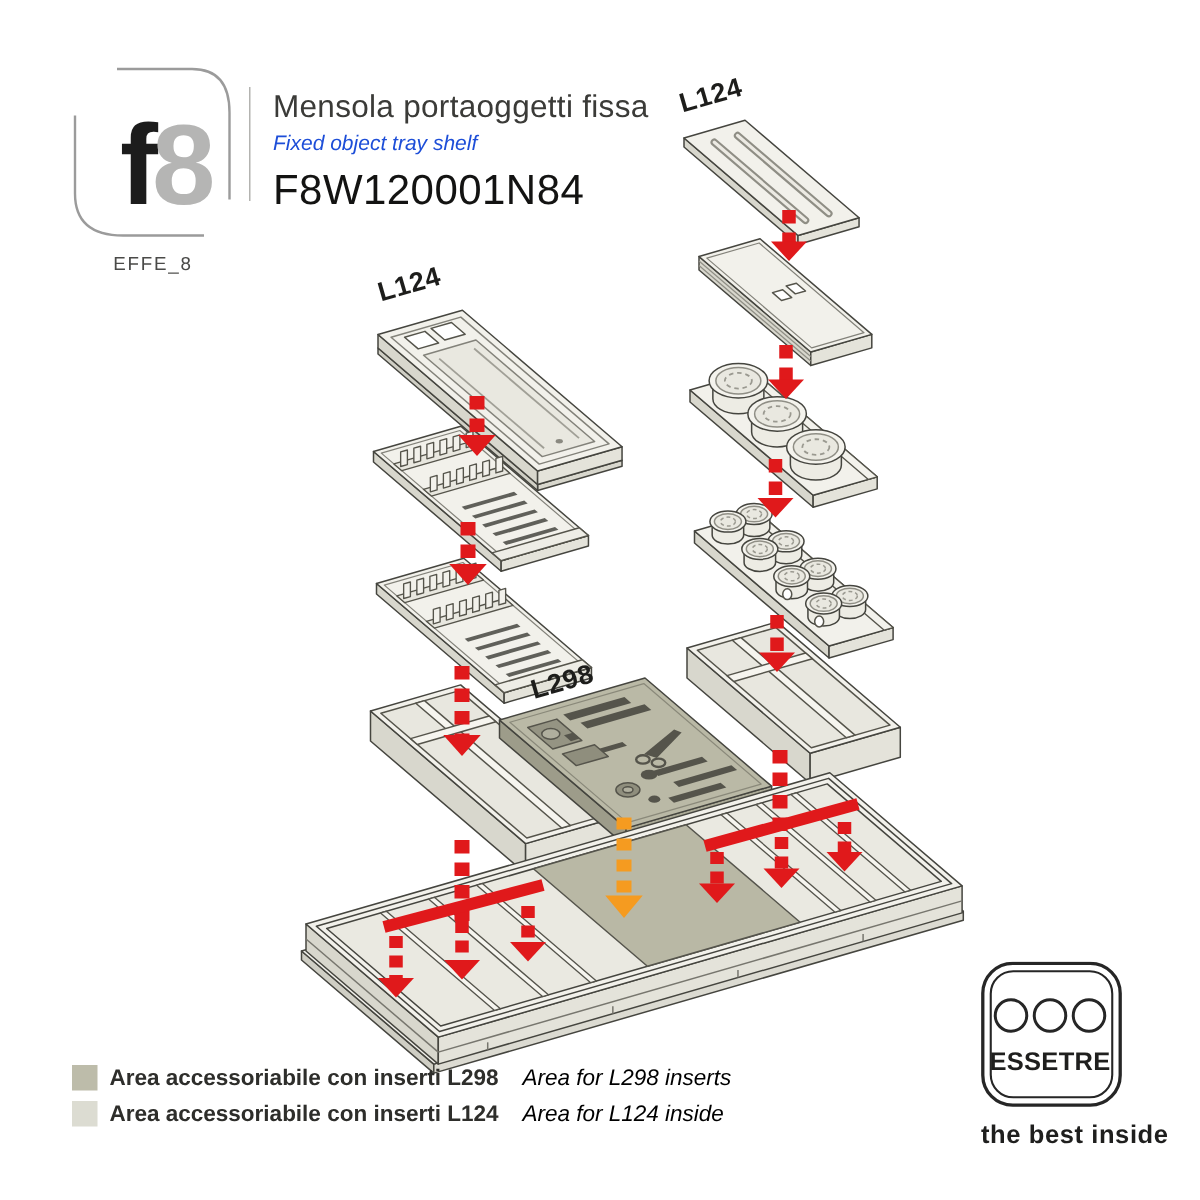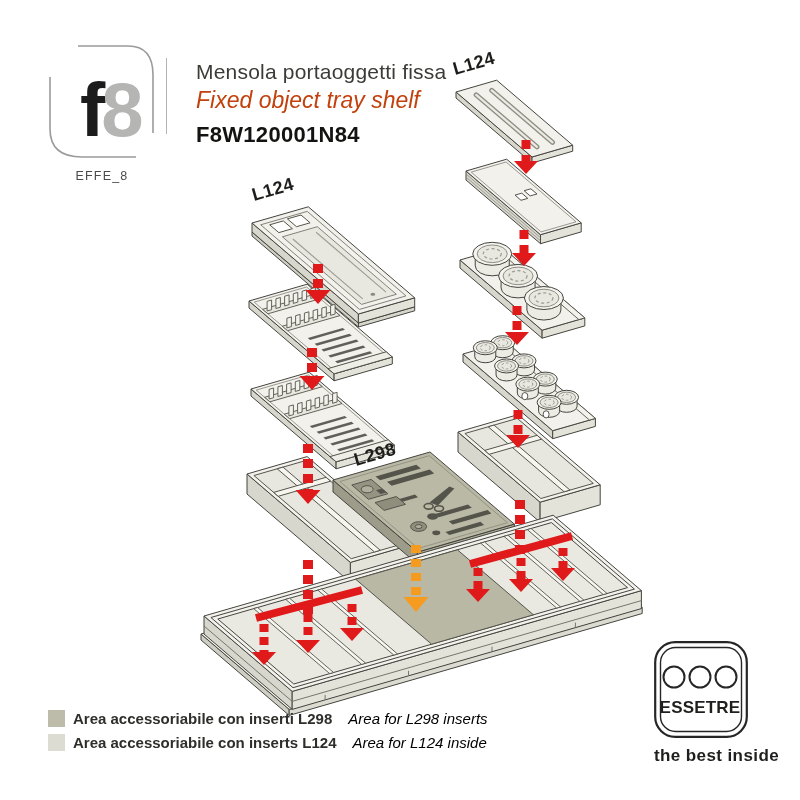--- a/index.html
+++ b/index.html
@@ -1,24 +1,24 @@
 <!DOCTYPE html>
 <html><head>
 <meta charset="utf-8">
 <style>
   html,body{margin:0;padding:0;background:#888;}
   .page{position:relative;width:800px;height:800px;background:#ffffff;overflow:hidden;
         font-family:"Liberation Sans", sans-serif;margin:0 auto;}
   
   .logo-svg{position:absolute;left:44px;top:36px;}
   .hdr-divider{position:absolute;left:166px;top:58px;width:1px;height:76px;background:#b3b3b0;}
-  .titles{position:absolute;left:196px;top:60px;}
+  .titles{position:absolute;left:182px;top:60px;}
   .title-it{font-size:21px;color:#3b3b38;letter-spacing:.2px;}
-  .title-en{font-size:23px;font-style:italic;color:#c2410c;margin-top:3px;}
-  .code{font-size:22px;font-weight:bold;color:#131312;margin-top:8px;letter-spacing:.3px;}
+  .title-en{font-size:14px;font-style:italic;color:#1d4ed8;margin-top:3px;}
+  .code{font-size:28px;font-weight:normal;color:#131312;margin-top:8px;letter-spacing:.3px;}
   
   #diagram{position:absolute;left:0;top:0;}
   .dlabel{font-size:18px;font-weight:600;fill:#1d1d1b;letter-spacing:.4px;}
   
   .legend{position:absolute;left:48px;top:709px;}
   .legend-row{display:flex;align-items:center;height:18px;margin-bottom:6px;}
   .swatch{display:inline-block;width:17px;height:17px;margin-right:8px;}
   .l-bold{font-size:15px;font-weight:bold;color:#2e2e2b;white-space:nowrap;}
   .l-italic{font-size:15px;font-style:italic;color:#000000;margin-left:16px;white-space:nowrap;}
   
@@ -297,21 +297,21 @@
   </svg>
 
   <div class="legend">
     <div class="legend-row">
       <span class="swatch" style="background: rgb(189, 188, 170);"></span>
       <span class="l-bold">Area accessoriabile con inserti L298</span>
       <span class="l-italic">Area for L298 inserts</span>
     </div>
     <div class="legend-row">
       <span class="swatch" style="background: rgb(220, 220, 210);"></span>
-      <span class="l-bold">Area accessoriabile con inserts L124</span>
+      <span class="l-bold">Area accessoriabile con inserti L124</span>
       <span class="l-italic">Area for L124 inside</span>
     </div>
   </div>
 
   <div class="essetre">
     <svg width="94" height="98" viewBox="0 0 94 98">
       <rect x="1.2" y="1.2" width="91.6" height="94.6" rx="20" fill="#ffffff" stroke="#262626" stroke-width="2.2"></rect>
       <rect x="6.5" y="6.5" width="81" height="84" rx="15" fill="none" stroke="#262626" stroke-width="1.4"></rect>
       <circle cx="20" cy="36" r="10.5" fill="none" stroke="#262626" stroke-width="2"></circle>
       <circle cx="46" cy="36" r="10.5" fill="none" stroke="#262626" stroke-width="2"></circle>

